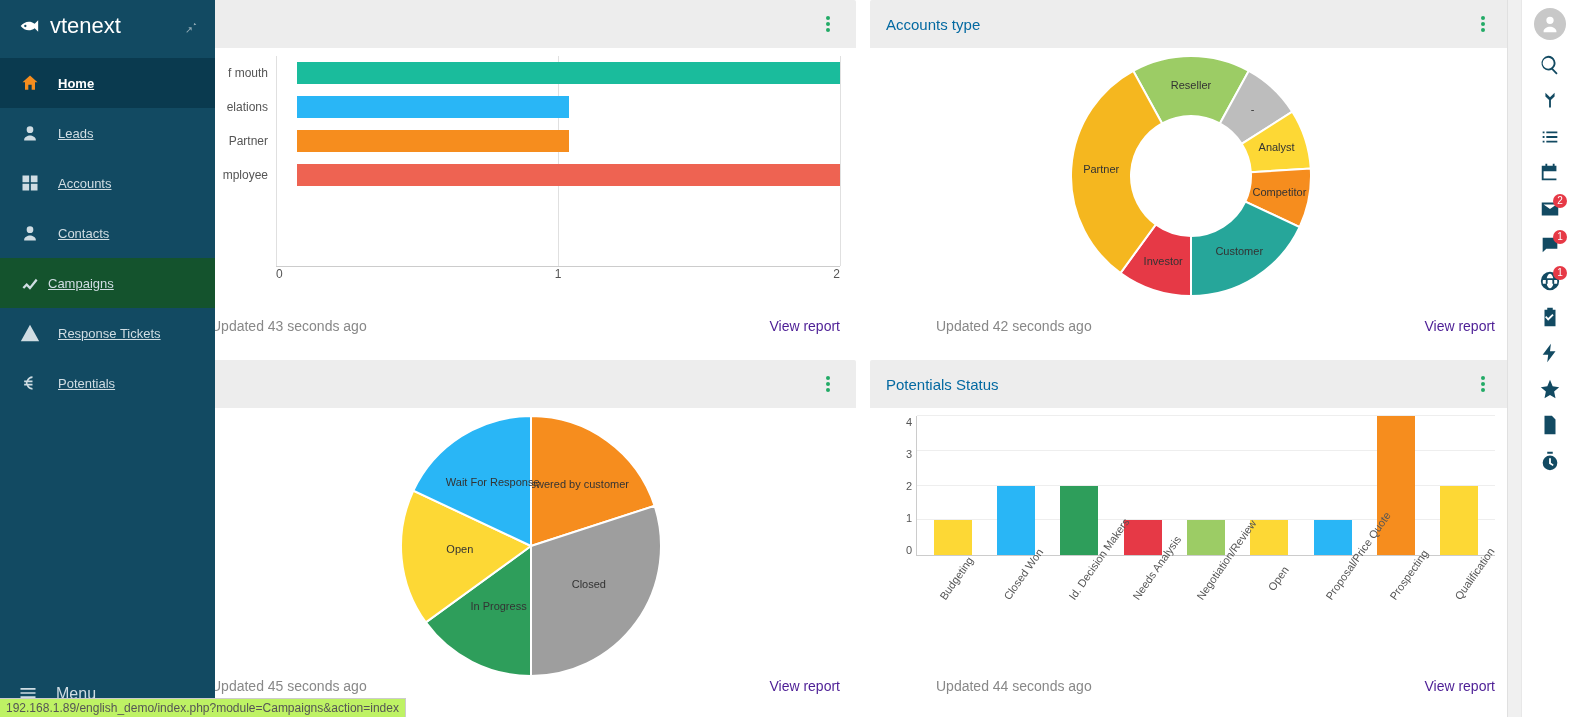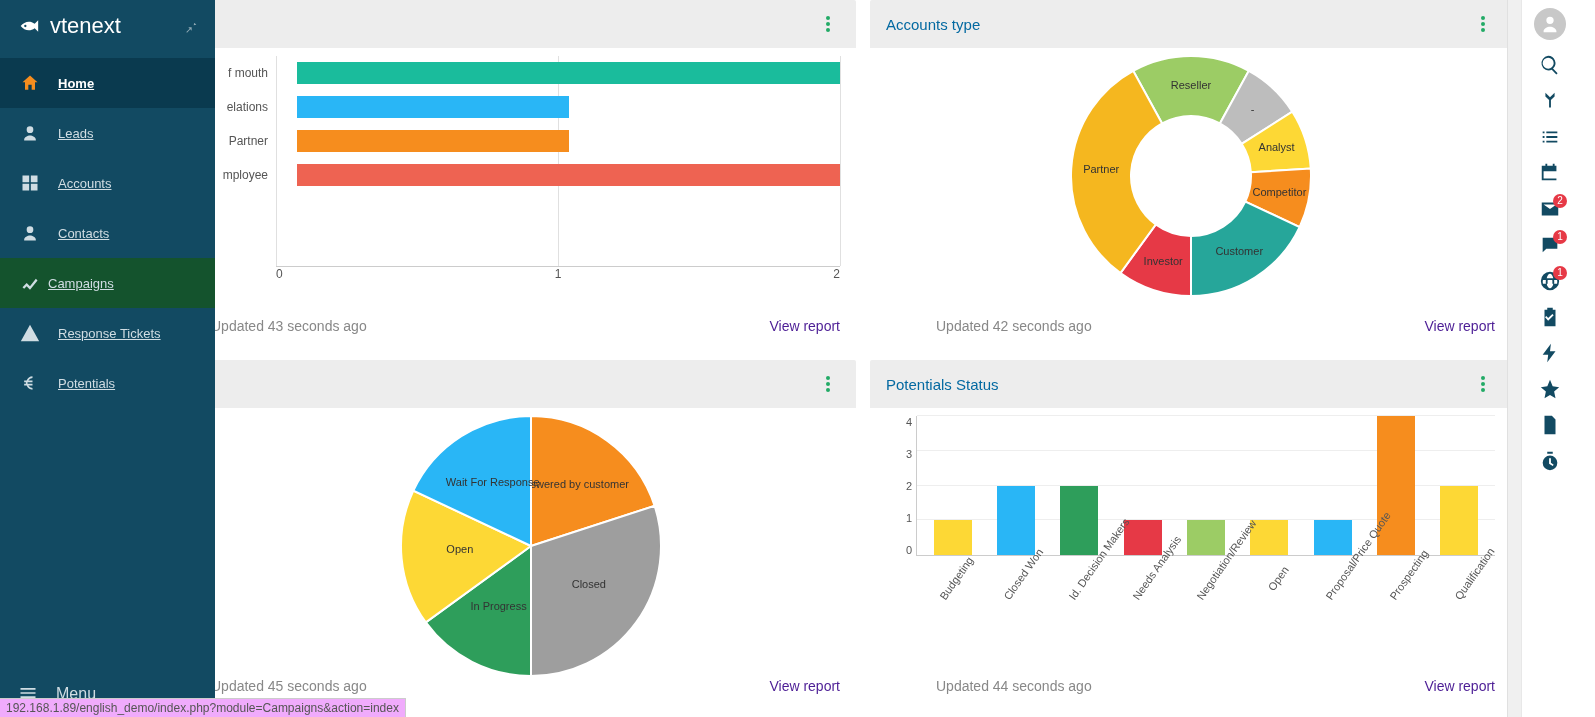--- a/index.html
+++ b/index.html
@@ -38,21 +38,21 @@
 
 
 .rail { width: 56px; background: #fff; border-left: 1px solid #e8e8e8; display: flex; flex-direction: column; align-items: center; padding-top: 8px; gap: 14px; }
 .avatar { width: 32px; height: 32px; border-radius: 50%; background: #c8c8c8; display: flex; align-items: center; justify-content: center; }
 .avatar svg { width: 22px; height: 22px; fill: #fff; }
 .rail-icon { width: 22px; height: 22px; fill: #124a62; cursor: pointer; position: relative; }
 .rail-item { position: relative; display: flex; align-items: center; justify-content: center; width: 100%; }
 .badge { position: absolute; top: -4px; right: 10px; background: #e63946; color: #fff; font-size: 10px; border-radius: 8px; padding: 0 4px; line-height: 14px; min-width: 14px; text-align: center; }
 
 
-.url-strip { position: absolute; bottom: 0; left: 0; background: #f0abfc; color: #555; font-size: 12px; padding: 2px 6px; border: 1px solid #ccc; border-left: none; border-bottom: none; z-index: 50; }
+.url-strip { position: absolute; bottom: 0; left: 0; background: #bef264; color: #555; font-size: 12px; padding: 2px 6px; border: 1px solid #ccc; border-left: none; border-bottom: none; z-index: 50; }
 
 
 .hbar-chart { height: 230px; position: relative; }
 .hbar-row { display: flex; align-items: center; height: 34px; gap: 21px; }
 .hbar-label { width: 55px; text-align: right; font-size: 12px; color: #555; padding-right: 8px; overflow: hidden; white-space: nowrap; }
 .hbar-track { flex: 1; position: relative; height: 22px; }
 .hbar { position: absolute; left: 0; top: 0; height: 100%; }
 .hbar-axis { position: absolute; bottom: 0; left: 55px; right: 0; height: 20px; border-top: 1px solid #ccc; display: flex; justify-content: space-between; font-size: 12px; color: #555; }
 .hbar-grid { position: absolute; top: 0; bottom: 20px; left: 55px; right: 0; }
 .hbar-grid-line { position: absolute; top: 0; bottom: 0; border-left: 1px solid #e0e0e0; }

